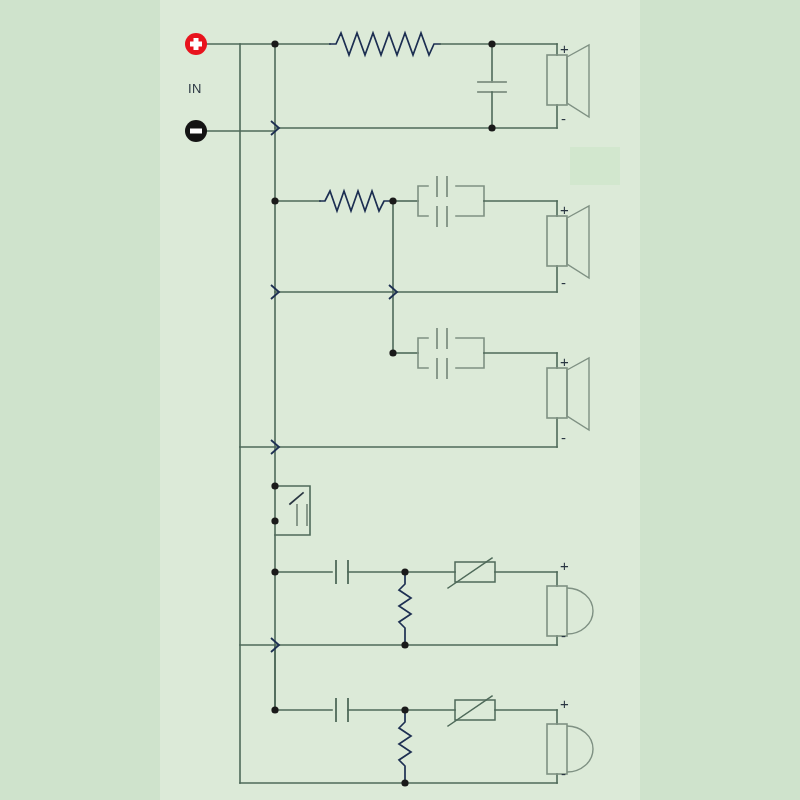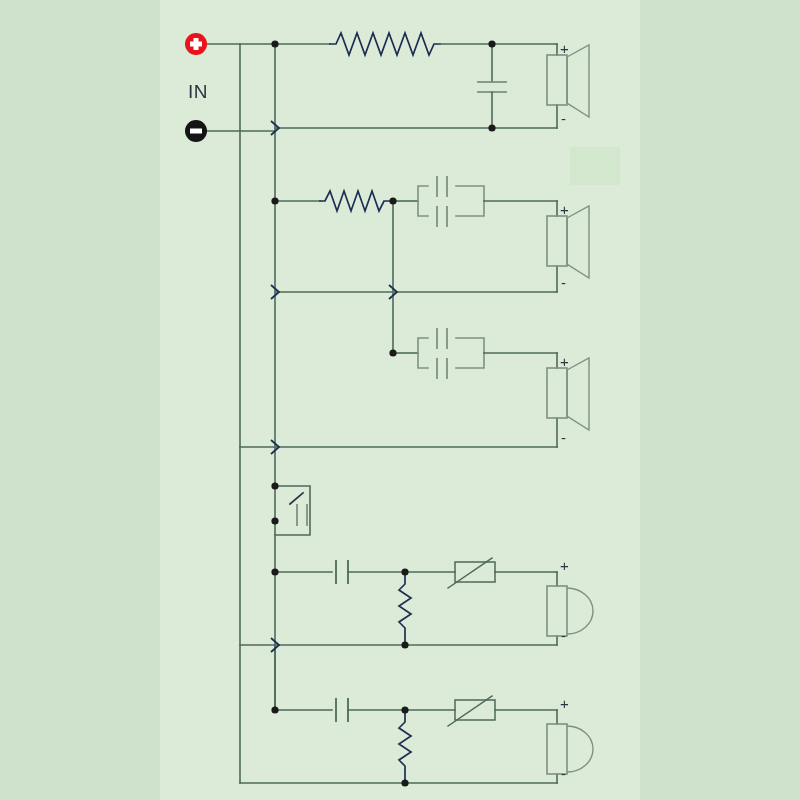--- a/index.html
+++ b/index.html
@@ -15,21 +15,21 @@
     background:#dcead8;
   }
   #watermark{
     position:absolute;left:570px;top:147px;width:50px;height:38px;
     background:#d2e7ce;
   }
   svg#schematic{position:absolute;left:0;top:0;width:800px;height:800px;}
   .term-label{
     position:absolute;
     font-family:"Liberation Sans", sans-serif;
-    font-size:19px;color:#2a3642;
+    font-size:13px;color:#2a3642;
     letter-spacing:.5px;
   }
 </style>
 </head>
 <body>
 
 <div id="stage">
 
   <div id="panel"></div>
   <div id="watermark"></div>

